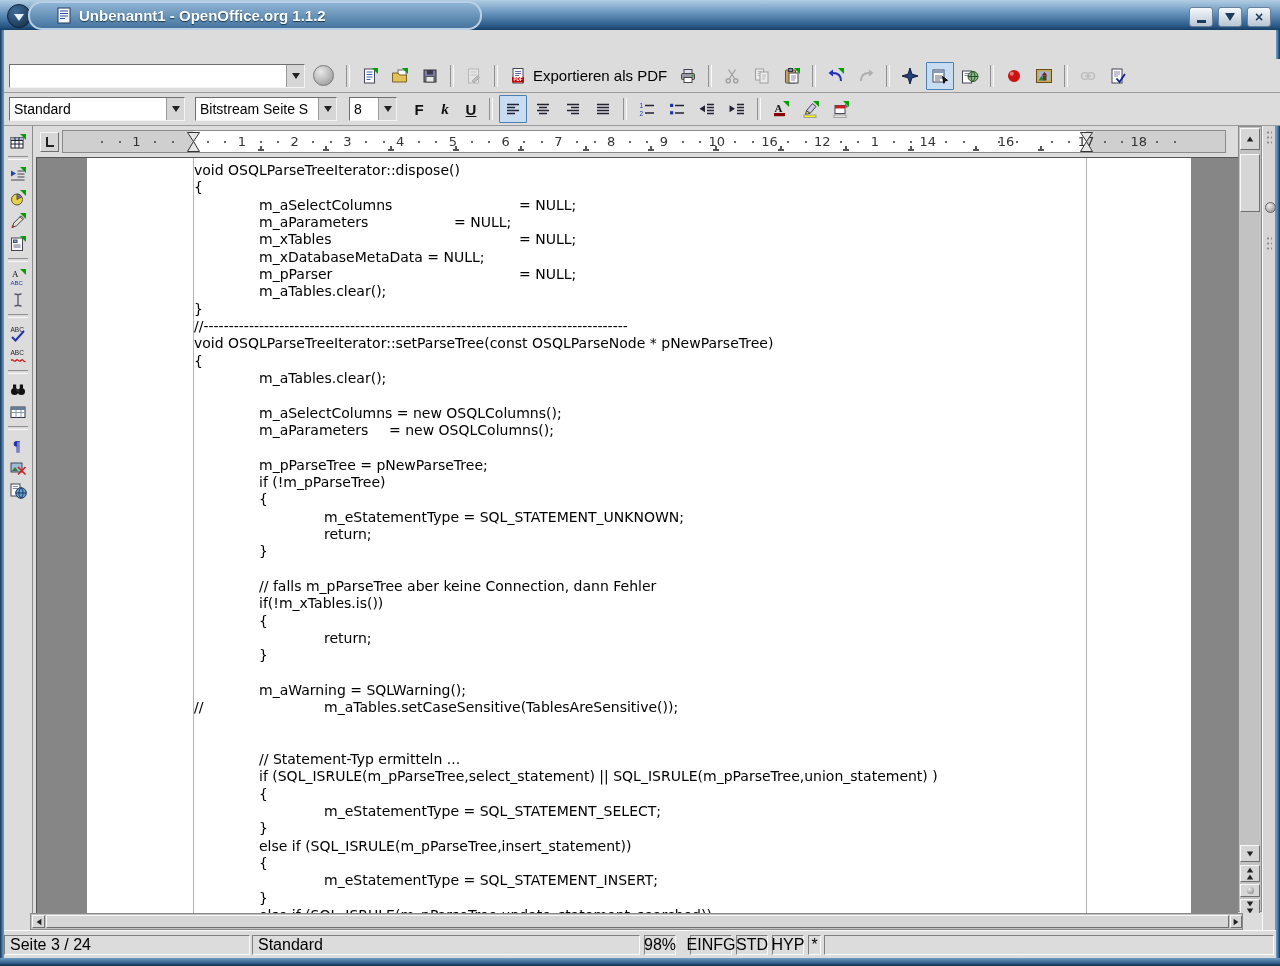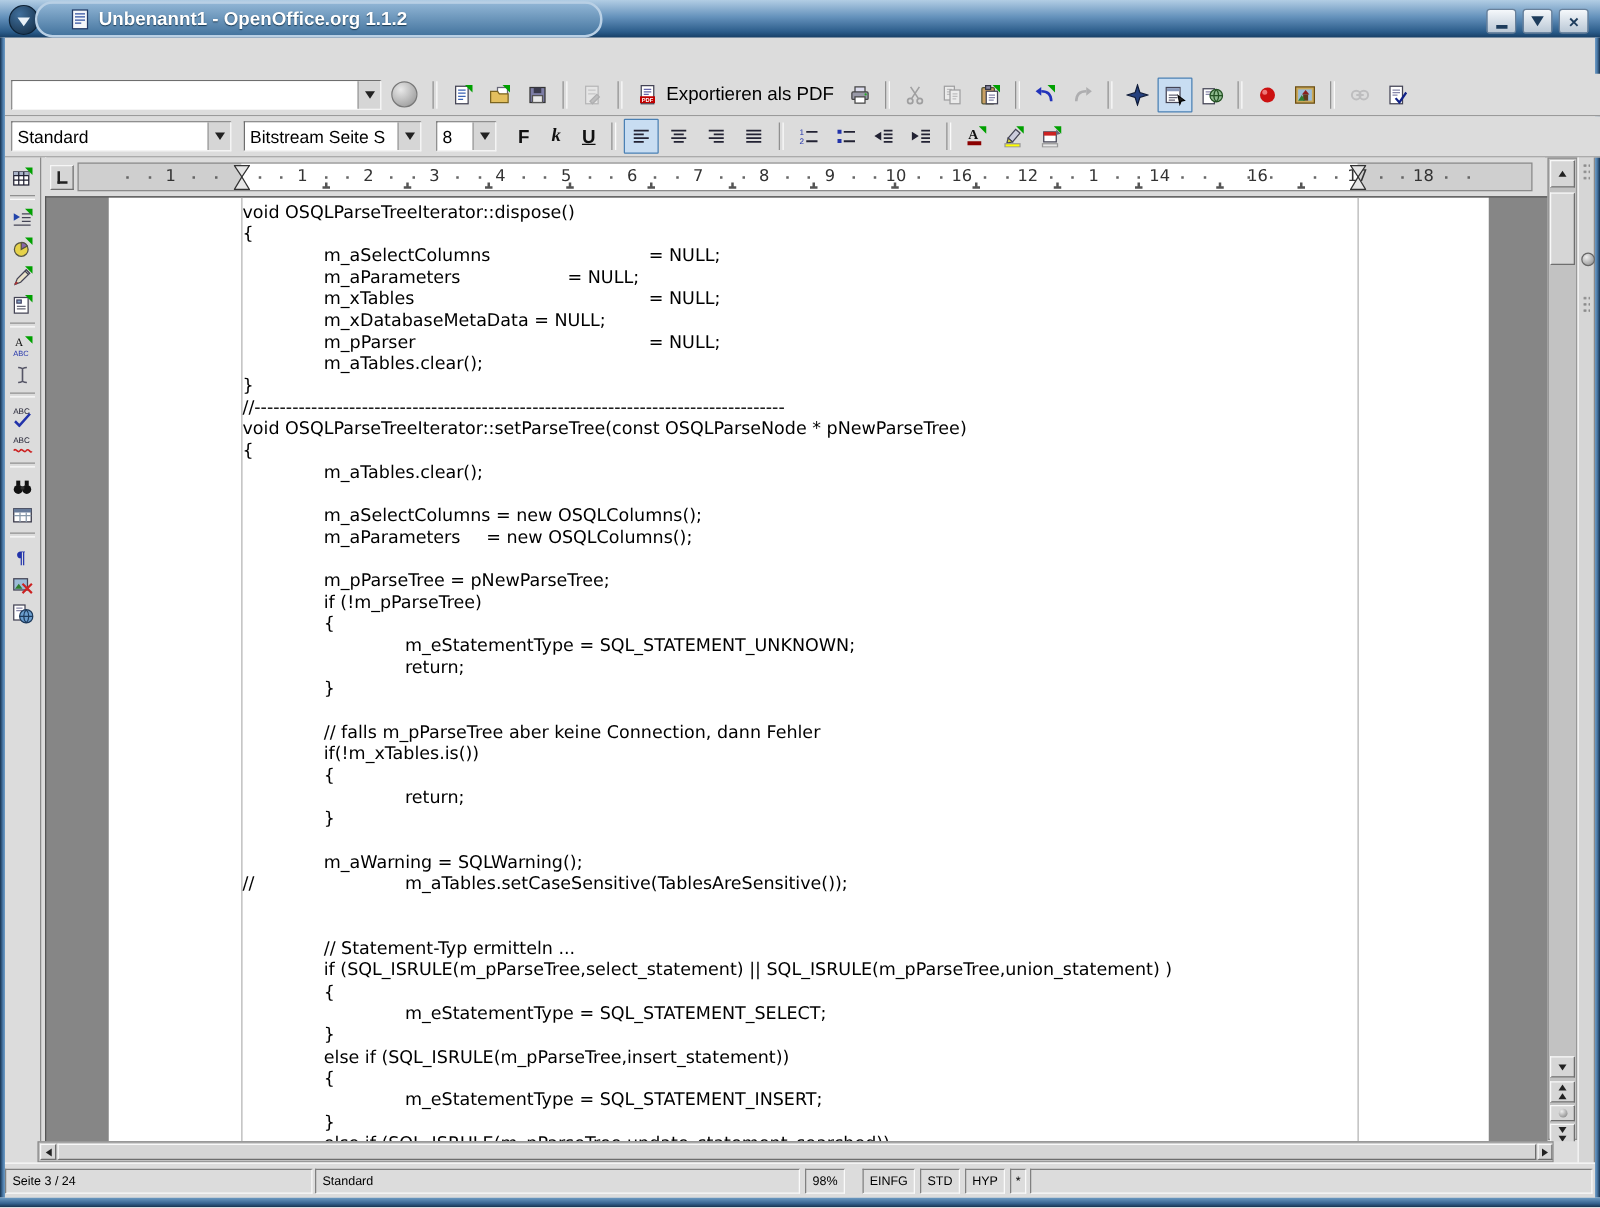--- a/index.html
+++ b/index.html
@@ -100,21 +100,21 @@
   .hs-rt{position:absolute;left:1199px;top:1px;width:12px;height:13px;}
   .corner{position:absolute;left:1243px;top:913px;width:19px;height:17px;background:#dcdcdc;}
   .dockstrip{position:absolute;left:1262px;top:126px;width:14px;height:830px;background:#d6d6d6;
     border-left:1px solid #fafafa;border-right:1px solid #8a8a8a;box-sizing:border-box;}
   .grip{position:absolute;left:3px;width:6px;height:14px;
     background-image:radial-gradient(circle,#8a8a8a 1px,transparent 1.2px);background-size:4px 5px;}
   .dockicon{position:absolute;left:2px;top:76px;width:9px;height:9px;border-radius:50%;
     background:radial-gradient(circle at 35% 30%,#eee,#888);border:1px solid #666;}
   
   .statusgap{position:absolute;left:4px;top:930px;width:1272px;height:2px;background:#dcdcdc;border-top:1px solid #fafafa;}
-  .statusbar{position:absolute;left:4px;top:932px;width:1272px;height:26px;background:#dcdcdc;font-size:10px;}
+  .statusbar{position:absolute;left:4px;top:932px;width:1272px;height:26px;background:#dcdcdc;font-size:16px;}
   .spanel{position:absolute;top:3px;height:20px;background:#dcdcdc;border:1px solid;
     border-color:#808080 #fafafa #fafafa #808080;box-sizing:border-box;display:flex;align-items:center;
     padding:0 5px;white-space:nowrap;color:#000;}
   .spanel.c{justify-content:center;padding:0 2px;}
   .icn{display:flex;}
 </style>
 </head>
 <body>
 
 <div class="win">

